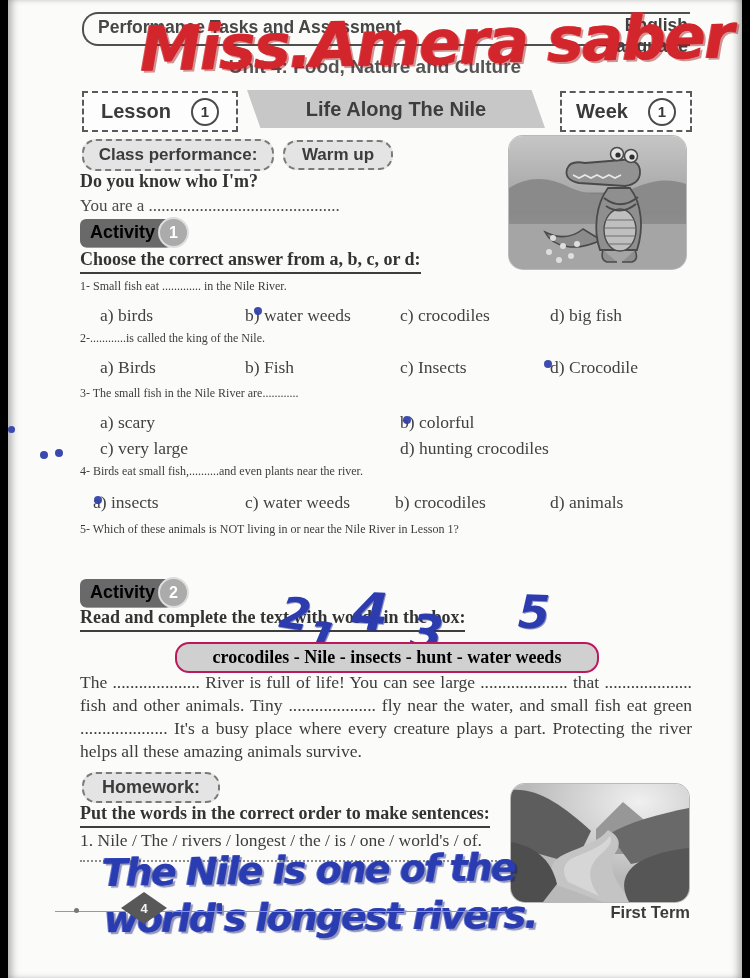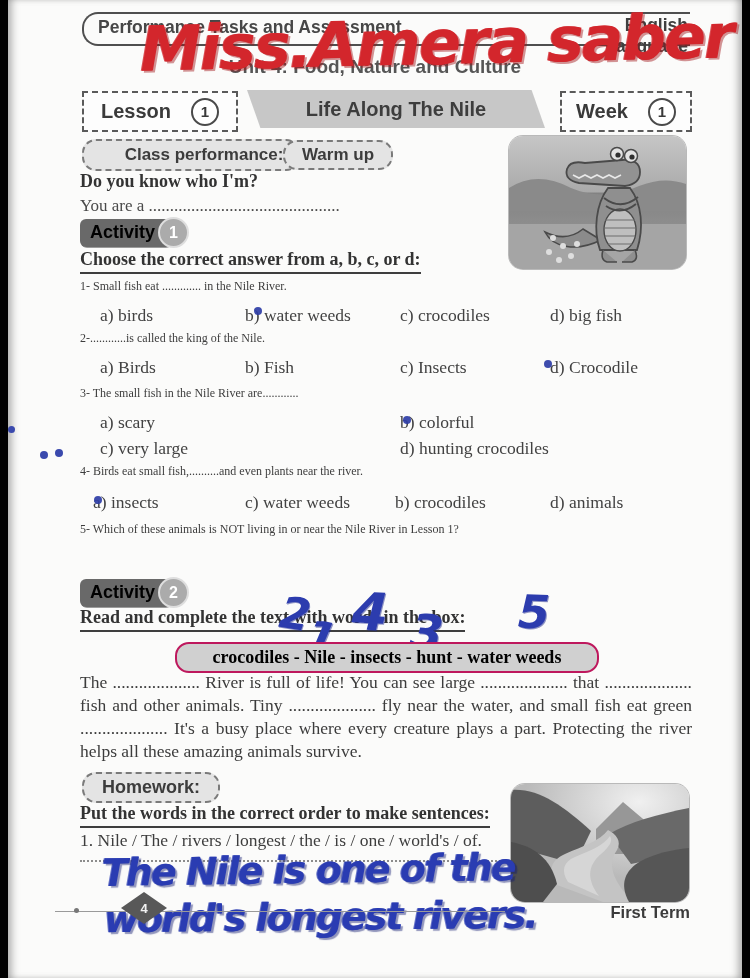--- a/index.html
+++ b/index.html
@@ -29,21 +29,21 @@
   .week-box{left:560px;top:91px;width:128px;height:37px;}
   .num-circle{display:inline-flex;align-items:center;justify-content:center;width:24px;height:24px;
               border:2px solid #4a4a4a;border-radius:50%;font-size:15px;font-weight:bold;color:#3a3a3a;background:#fff;}
   .title-trap{left:247px;top:90px;width:298px;height:38px;background:#c7c7c7;
               clip-path:polygon(0 0,95.5% 0,100% 100%,4.5% 100%);
               display:flex;align-items:center;justify-content:center;font-size:20px;font-weight:bold;color:#3d3d3d;}
 
   
   .pill{border:2px dashed #7a7a7a;border-radius:14px;background:#e4e4e4;display:flex;align-items:center;
         justify-content:center;font-weight:bold;color:#3c3c3c;font-size:17px;}
-  .cp-pill{left:82px;top:139px;width:188px;height:28px;padding-left:26px;}
+  .cp-pill{left:82px;top:139px;width:188px;height:28px;}
   .wu-pill{left:283px;top:140px;width:106px;height:26px;}
   .hw-pill{left:82px;top:772px;width:134px;height:27px;font-size:18px;}
 
   .q-bold{left:80px;top:171px;font-size:18px;color:#333;}
   .ans-line{left:80px;top:196px;font-size:17px;color:#4a4a4a;}
 
   
   .act-badge{display:inline-flex;align-items:center;}
   .act-label{background:#696969;color:#000000;font-weight:bold;font-size:18px;padding:3px 16px 4px 10px;
              border-radius:6px;box-shadow:1px 1px 0 #9b9b9b;}

